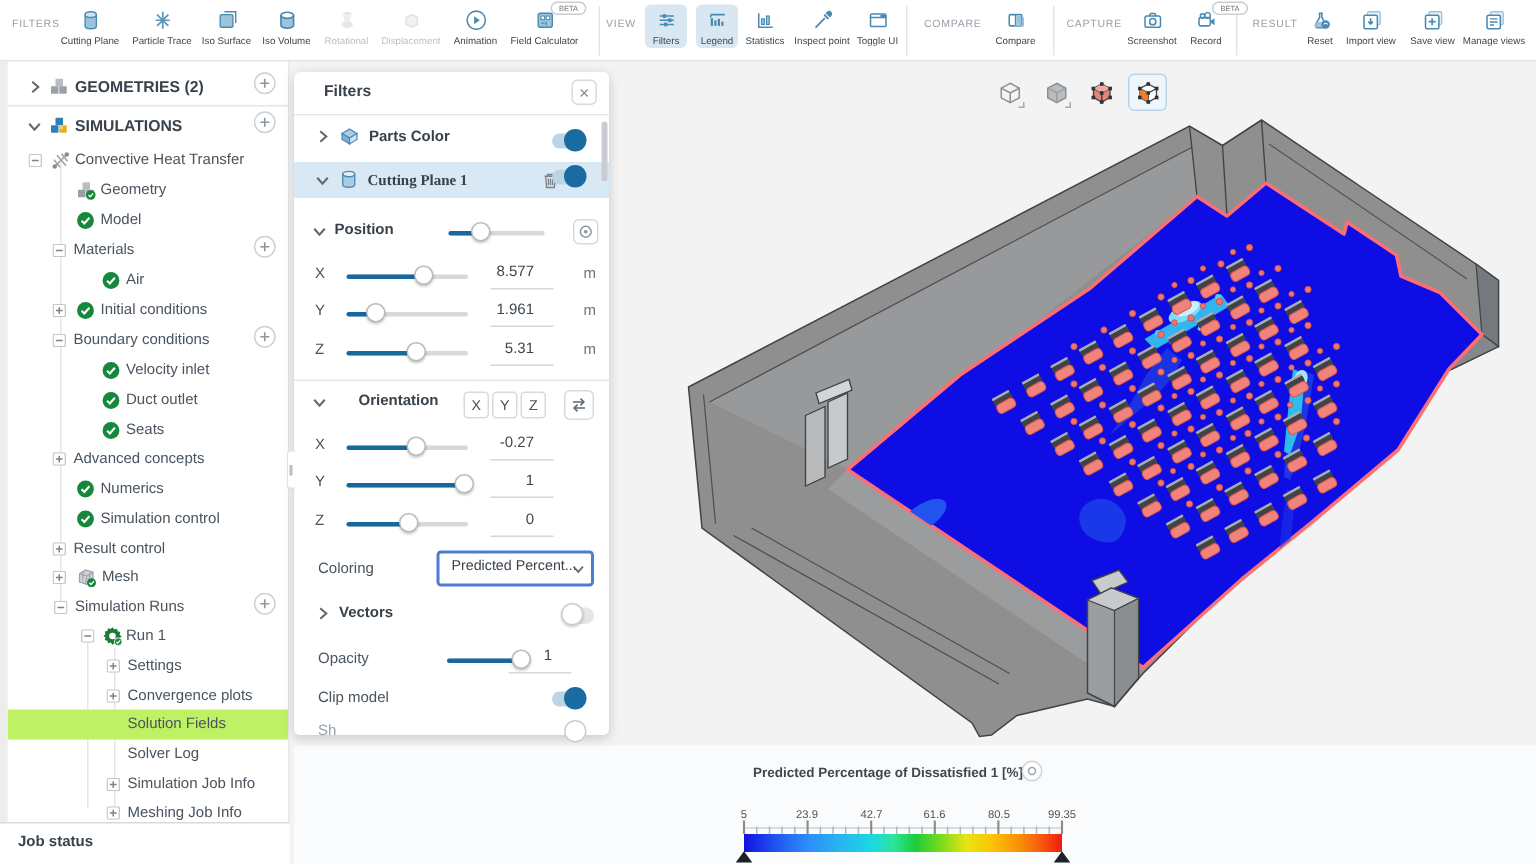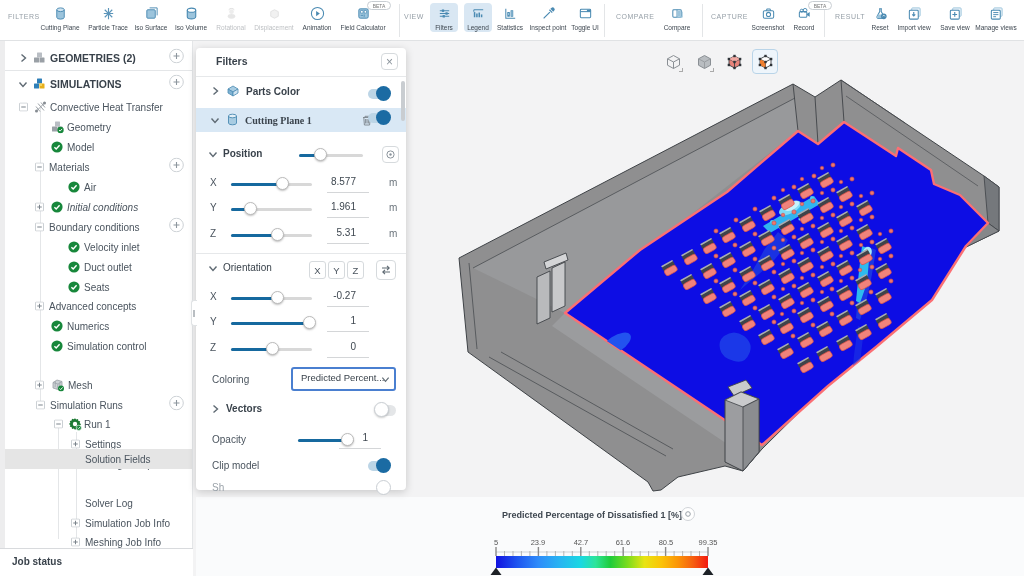--- a/index.html
+++ b/index.html
@@ -868,21 +868,21 @@
             <path d="M5 2.5 v5 M2.5 5 h5" stroke="#7a838b" stroke-width="1.1" fill="none"></path>
           </svg>
         </div>
         <div style="position:absolute;left:46px;top:50%;transform:translateY(-50%);display:flex;align-items:center;">
           <svg width="12" height="12" viewBox="0 0 12 12" style="flex:none;">
             <circle cx="6" cy="6" r="5.6" fill="#17873b"></circle>
             <path d="M3.4 6.2 l1.8 1.8 3.4-3.8" stroke="#fff" stroke-width="1.4" fill="none"></path>
           </svg>
         </div>
         <div style="position:absolute;left:62px;top:50%;transform:translateY(-50%);display:flex;align-items:center;">
-          <span style="color:#4a545e;font-size:10px;white-space:nowrap;font-style:italic;">Initial conditions</span>
+          <span style="color:#4a545e;font-size:10px;white-space:nowrap;">Initial conditions</span>
         </div>
       </div>
       <div style="position:absolute;left:0;top:176px;width:100%;height:20px;">
         <div style="position:absolute;left:30px;top:50%;transform:translateY(-50%);display:flex;align-items:center;">
           <svg width="9" height="9" viewBox="0 0 10 10" style="flex:none;">
             <rect x="0.5" y="0.5" width="9" height="9" rx="1" fill="#fff" stroke="#c3c8cd"></rect>
             <path d="M2.5 5 h5" stroke="#7a838b" stroke-width="1.1" fill="none"></path>
           </svg>
         </div>
         <div style="position:absolute;left:44px;top:50%;transform:translateY(-50%);display:flex;align-items:center;">
@@ -950,20 +950,31 @@
       </div>
       <div style="position:absolute;left:0;top:295px;width:100%;height:20px;">
         <div style="position:absolute;left:46px;top:50%;transform:translateY(-50%);display:flex;align-items:center;">
           <svg width="12" height="12" viewBox="0 0 12 12" style="flex:none;">
             <circle cx="6" cy="6" r="5.6" fill="#17873b"></circle>
             <path d="M3.4 6.2 l1.8 1.8 3.4-3.8" stroke="#fff" stroke-width="1.4" fill="none"></path>
           </svg>
         </div>
         <div style="position:absolute;left:62px;top:50%;transform:translateY(-50%);display:flex;align-items:center;">
           <span style="color:#4a545e;font-size:10px;white-space:nowrap;">Simulation control</span>
+        </div>
+      </div>
+      <div style="position:absolute;left:0;top:315px;width:100%;height:20px;">
+        <div style="position:absolute;left:30px;top:50%;transform:translateY(-50%);display:flex;align-items:center;">
+          <svg width="9" height="9" viewBox="0 0 10 10" style="flex:none;">
+            <rect x="0.5" y="0.5" width="9" height="9" rx="1" fill="#fff" stroke="#c3c8cd"></rect>
+            <path d="M5 2.5 v5 M2.5 5 h5" stroke="#7a838b" stroke-width="1.1" fill="none"></path>
+          </svg>
+        </div>
+        <div style="position:absolute;left:44px;top:50%;transform:translateY(-50%);display:flex;align-items:center;">
+          <span style="color:#4a545e;font-size:10px;white-space:nowrap;">Result control</span>
         </div>
       </div>
       <div style="position:absolute;left:0;top:334px;width:100%;height:20px;">
         <div style="position:absolute;left:30px;top:50%;transform:translateY(-50%);display:flex;align-items:center;">
           <svg width="9" height="9" viewBox="0 0 10 10" style="flex:none;">
             <rect x="0.5" y="0.5" width="9" height="9" rx="1" fill="#fff" stroke="#c3c8cd"></rect>
             <path d="M5 2.5 v5 M2.5 5 h5" stroke="#7a838b" stroke-width="1.1" fill="none"></path>
           </svg>
         </div>
         <div style="position:absolute;left:46px;top:50%;transform:translateY(-50%);display:flex;align-items:center;">
@@ -1027,21 +1038,21 @@
         <div style="position:absolute;left:66px;top:50%;transform:translateY(-50%);display:flex;align-items:center;">
           <svg width="9" height="9" viewBox="0 0 10 10" style="flex:none;">
             <rect x="0.5" y="0.5" width="9" height="9" rx="1" fill="#fff" stroke="#c3c8cd"></rect>
             <path d="M5 2.5 v5 M2.5 5 h5" stroke="#7a838b" stroke-width="1.1" fill="none"></path>
           </svg>
         </div>
         <div style="position:absolute;left:80px;top:50%;transform:translateY(-50%);display:flex;align-items:center;">
           <span style="color:#4a545e;font-size:10px;white-space:nowrap;">Convergence plots</span>
         </div>
       </div>
-      <div style="position:absolute;left:0;top:408px;width:100%;height:20px;background:#e5e5e5;text-align:center;">
+      <div style="position:absolute;left:0;top:432px;width:100%;height:20px;background:#bef264;text-align:center;">
         <div style="position:absolute;left:80px;top:50%;transform:translateY(-50%);display:flex;align-items:center;">
           <span style="color:#4a545e;font-size:10px;white-space:nowrap;">Solution Fields</span>
         </div>
       </div>
       <div style="position:absolute;left:0;top:452px;width:100%;height:20px;">
         <div style="position:absolute;left:80px;top:50%;transform:translateY(-50%);display:flex;align-items:center;">
           <span style="color:#4a545e;font-size:10px;white-space:nowrap;">Solver Log</span>
         </div>
       </div>
       <div style="position:absolute;left:0;top:472px;width:100%;height:20px;">
@@ -1140,21 +1151,21 @@
       <div style="position:absolute;left:35px;top:185.5px;width:47px;height:3px;background:#16699f;border-radius:2px;"></div>
       <div style="position:absolute;left:75px;top:180px;width:13px;height:13px;background:#fff;border:1px solid #bbb;border-radius:50%;box-shadow:0 1px 2px rgba(0,0,0,0.25);"></div>
       <div style="position:absolute;left:115px;top:179px;width:45px;text-align:right;font-size:10px;color:#3e4750;">5.31</div>
       <div style="position:absolute;left:131px;top:195px;width:42px;height:1px;background:#d4d6d8;"></div>
       <div style="position:absolute;left:193px;top:180px;font-size:10px;color:#6b747c;">m</div>
       <div style="position:absolute;left:0;top:205px;width:100%;height:1px;background:#e6e8ea;"></div>
       <div style="position:absolute;left:12px;top:214px;display:flex;align-items:center;gap:5px;">
         <svg width="10" height="10" viewBox="0 0 10 10" style="flex:none;">
           <path d="M1.5 3.5 L5 7.5 8.5 3.5" stroke="#5f6a73" stroke-width="1.4" fill="none"></path>
         </svg>
-        <span style="font-weight:400;font-size:10px;color:#39424b;">Orientation</span>
+        <span style="font-weight:700;font-size:10px;color:#39424b;margin-left:16px;">Orientation</span>
       </div>
       <div style="position:absolute;left:113px;top:213px;width:17px;height:18px;border:1px solid #d6dadd;border-radius:3px;font-size:9.5px;color:#4a545e;text-align:center;line-height:17px;background:#fff;">X</div>
       <div style="position:absolute;left:132px;top:213px;width:17px;height:18px;border:1px solid #d6dadd;border-radius:3px;font-size:9.5px;color:#4a545e;text-align:center;line-height:17px;background:#fff;">Y</div>
       <div style="position:absolute;left:151px;top:213px;width:17px;height:18px;border:1px solid #d6dadd;border-radius:3px;font-size:9.5px;color:#4a545e;text-align:center;line-height:17px;background:#fff;">Z</div>
       <div style="position:absolute;left:180px;top:212px;width:20px;height:20px;border:1px solid #d6dadd;border-radius:4px;background:#fff;"></div>
       <svg width="12" height="12" viewBox="0 0 12 12" style="position:absolute;left:184px;top:216px;">
         <path d="M2 4 h7 M7 1.8 l2.2 2.2 -2.2 2.2 M10 8 h-7 M5 5.8 L2.8 8 5 10.2" stroke="#5f6a73" stroke-width="1.1" fill="none"></path>
       </svg>
       <div style="position:absolute;left:14px;top:243px;font-size:10px;color:#4a545e;">X</div>
       <div style="position:absolute;left:35px;top:248.5px;width:81px;height:3px;background:#d8d8d8;border-radius:2px;"></div>

